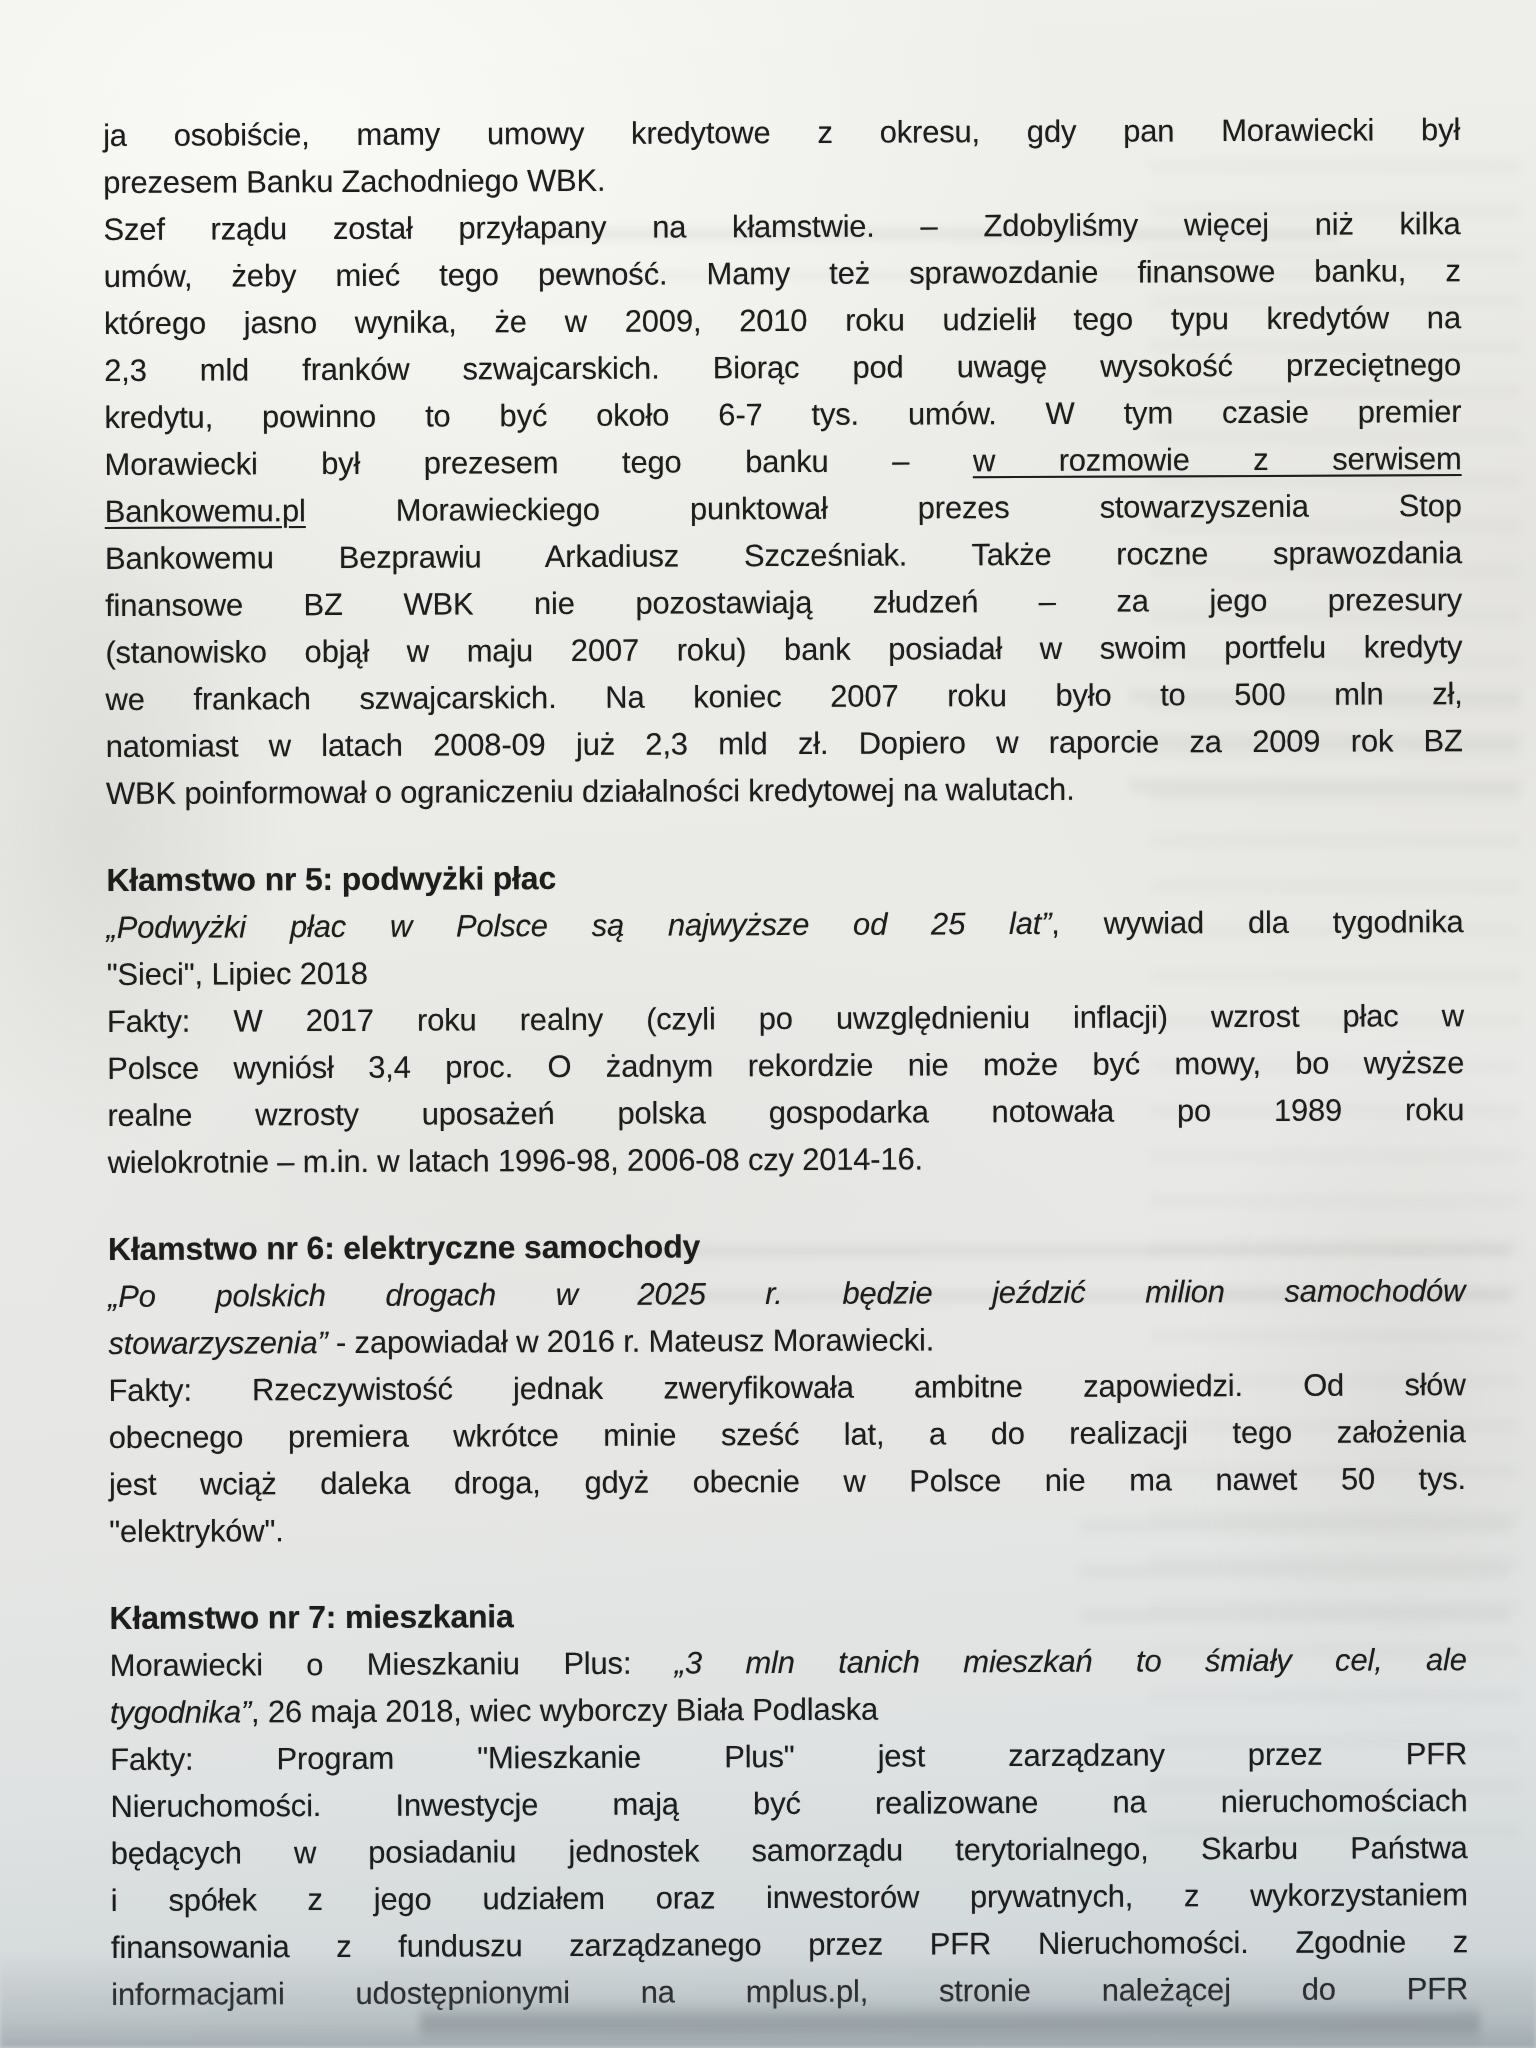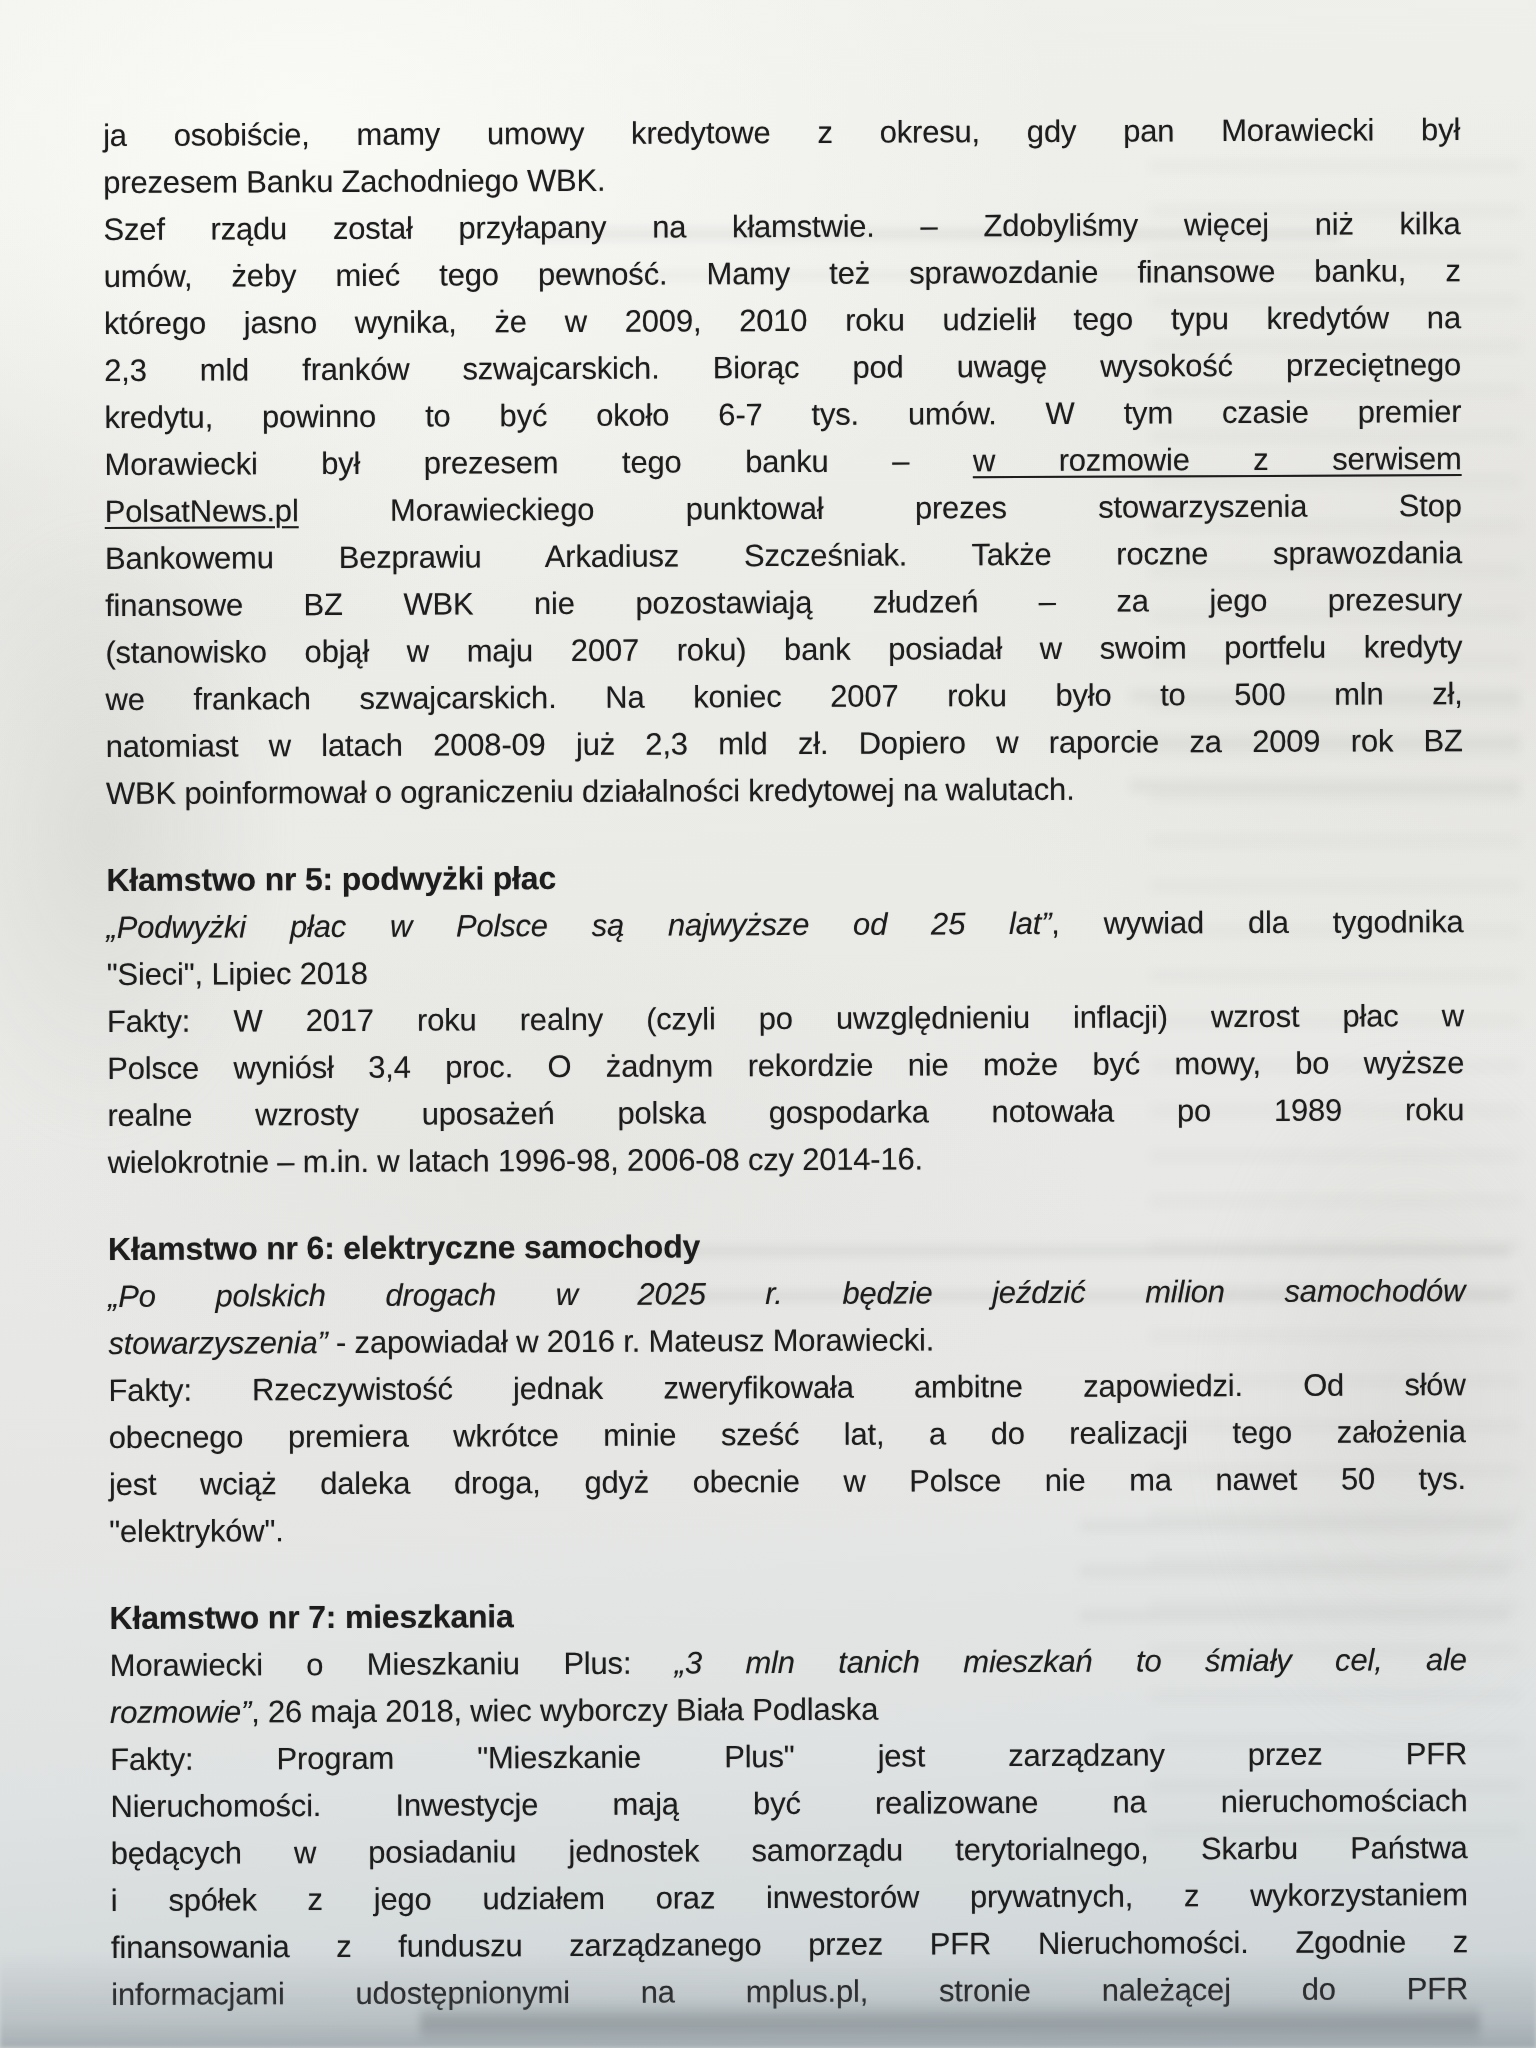--- a/index.html
+++ b/index.html
@@ -113,21 +113,21 @@
         <div class="line"><span>ja osobiście, mamy umowy kredytowe z okresu, gdy pan Morawiecki był</span></div>
         <div class="line last"><span>prezesem Banku Zachodniego WBK.</span></div>
       </div>
       <div class="para">
         <div class="line"><span>Szef rządu został przyłapany na kłamstwie. – Zdobyliśmy więcej niż kilka</span></div>
         <div class="line"><span>umów, żeby mieć tego pewność. Mamy też sprawozdanie finansowe banku, z</span></div>
         <div class="line"><span>którego jasno wynika, że w 2009, 2010 roku udzielił tego typu kredytów na</span></div>
         <div class="line"><span>2,3 mld franków szwajcarskich. Biorąc pod uwagę wysokość przeciętnego</span></div>
         <div class="line"><span>kredytu, powinno to być około 6-7 tys. umów. W tym czasie premier</span></div>
         <div class="line"><span>Morawiecki był prezesem tego banku – </span><span class="ul">w rozmowie z serwisem</span></div>
-        <div class="line"><span class="ul">PolsatNews.pl</span><span> Morawieckiego punktował prezes stowarzyszenia Stop</span></div>
+        <div class="line"><span class="ul">Bankowemu.pl</span><span> Morawieckiego punktował prezes stowarzyszenia Stop</span></div>
         <div class="line"><span>Bankowemu Bezprawiu Arkadiusz Szcześniak. Także roczne sprawozdania</span></div>
         <div class="line"><span>finansowe BZ WBK nie pozostawiają złudzeń – za jego prezesury</span></div>
         <div class="line"><span>(stanowisko objął w maju 2007 roku) bank posiadał w swoim portfelu kredyty</span></div>
         <div class="line"><span>we frankach szwajcarskich. Na koniec 2007 roku było to 500 mln zł,</span></div>
         <div class="line"><span>natomiast w latach 2008-09 już 2,3 mld zł. Dopiero w raporcie za 2009 rok BZ</span></div>
         <div class="line last"><span>WBK poinformował o ograniczeniu działalności kredytowej na walutach.</span></div>
       </div>
       <div class="heading line last"><span>Kłamstwo nr 5: podwyżki płac</span></div>
       <div class="para">
         <div class="line"><span class="it">„Podwyżki płac w Polsce są najwyższe od 25 lat”</span><span>, wywiad dla tygodnika</span></div>
@@ -146,21 +146,21 @@
       </div>
       <div class="para">
         <div class="line"><span>Fakty: Rzeczywistość jednak zweryfikowała ambitne zapowiedzi. Od słów</span></div>
         <div class="line"><span>obecnego premiera wkrótce minie sześć lat, a do realizacji tego założenia</span></div>
         <div class="line"><span>jest wciąż daleka droga, gdyż obecnie w Polsce nie ma nawet 50 tys.</span></div>
         <div class="line last"><span>"elektryków".</span></div>
       </div>
       <div class="heading line last"><span>Kłamstwo nr 7: mieszkania</span></div>
       <div class="para">
         <div class="line"><span>Morawiecki o Mieszkaniu Plus: </span><span class="it">„3 mln tanich mieszkań to śmiały cel, ale</span></div>
-        <div class="line last"><span class="it">rozmowie”</span><span>, 26 maja 2018, wiec wyborczy Biała Podlaska</span></div>
+        <div class="line last"><span class="it">tygodnika”</span><span>, 26 maja 2018, wiec wyborczy Biała Podlaska</span></div>
       </div>
       <div class="para">
         <div class="line"><span>Fakty: Program "Mieszkanie Plus" jest zarządzany przez PFR</span></div>
         <div class="line"><span>Nieruchomości. Inwestycje mają być realizowane na nieruchomościach</span></div>
         <div class="line"><span>będących w posiadaniu jednostek samorządu terytorialnego, Skarbu Państwa</span></div>
         <div class="line"><span>i spółek z jego udziałem oraz inwestorów prywatnych, z wykorzystaniem</span></div>
         <div class="line"><span>finansowania z funduszu zarządzanego przez PFR Nieruchomości. Zgodnie z</span></div>
         <div class="line"><span>informacjami udostępnionymi na mplus.pl, stronie należącej do PFR</span></div>
       </div>
     </article>

